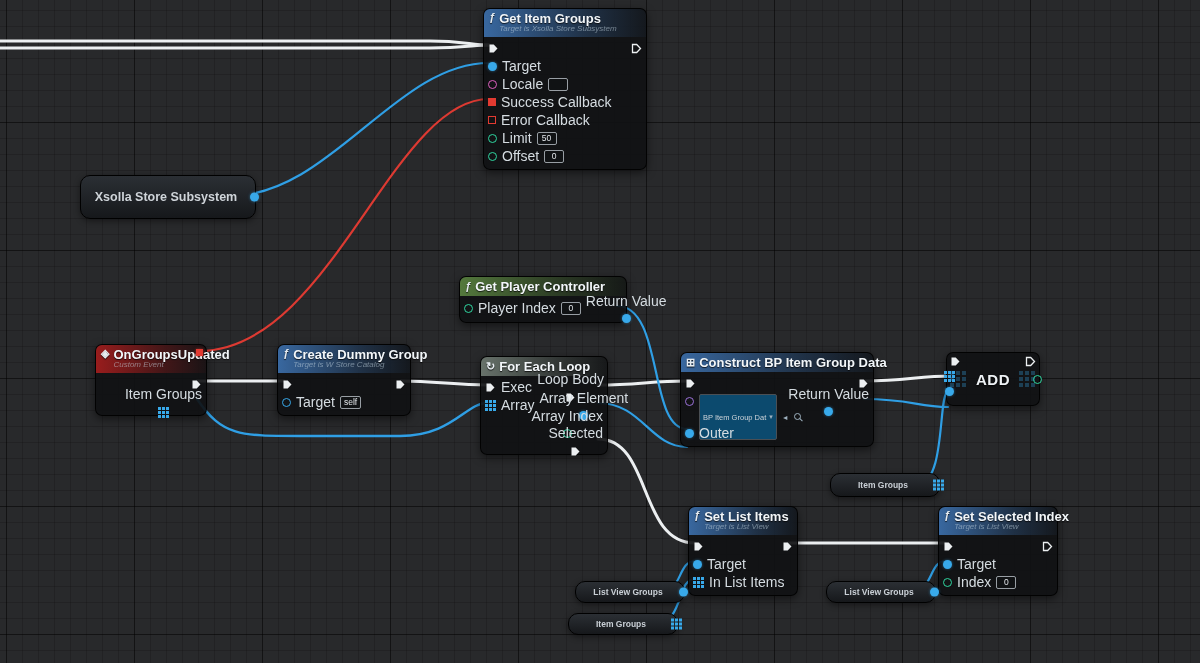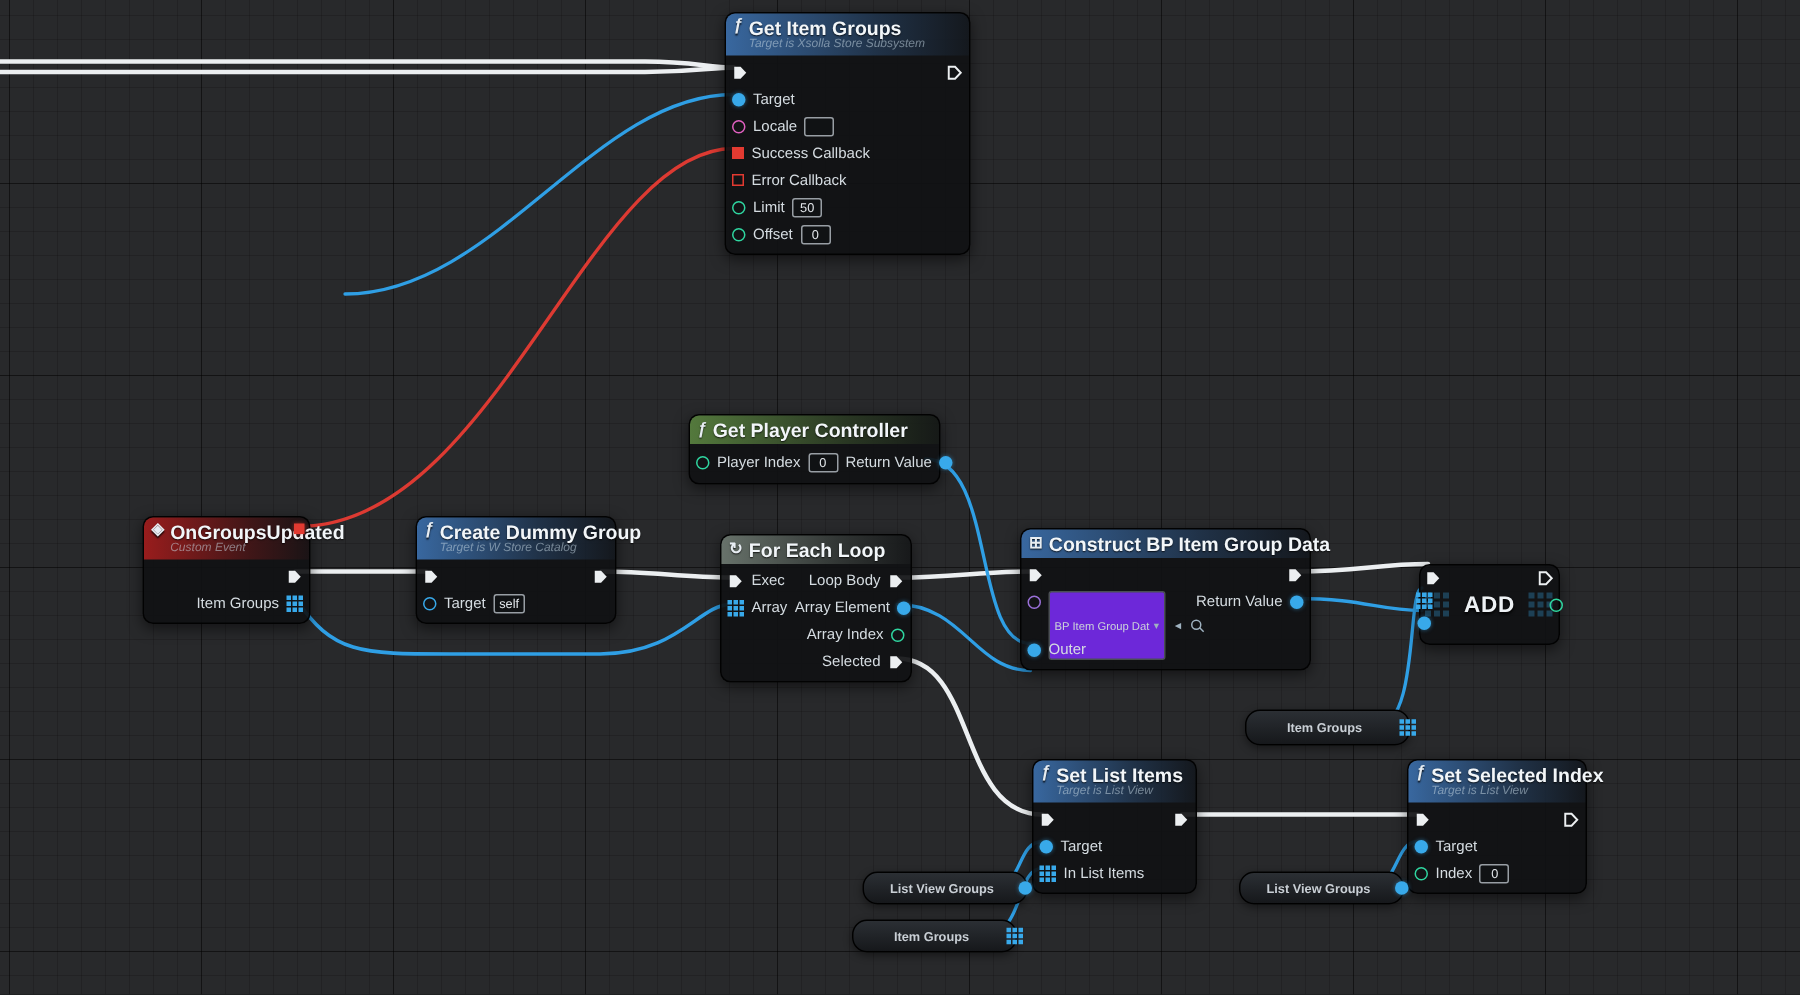--- a/index.html
+++ b/index.html
@@ -31,42 +31,42 @@
   .hdr-green{background:linear-gradient(90deg, rgba(86,125,62,.96) 0%, rgba(86,125,62,.35) 62%, rgba(86,125,62,.06) 100%);}
   .hdr-red  {background:linear-gradient(90deg, rgba(158,29,29,.96) 0%, rgba(158,29,29,.35) 62%, rgba(158,29,29,.06) 100%);}
   .hdr-gray {background:linear-gradient(90deg, rgba(107,118,110,.96) 0%, rgba(107,118,110,.35) 62%, rgba(107,118,110,.06) 100%);}
   .hicon{font-size:11px;font-weight:bold;font-style:italic;color:#e7edf2;line-height:1;flex:none;text-shadow:0 1px 1px rgba(0,0,0,.8);}
   .htext{display:flex;flex-direction:column;line-height:1.1;min-width:0;}
   .ttl{font-size:13px;font-weight:bold;color:#f2f6f9;white-space:nowrap;text-shadow:0 1px 1px rgba(0,0,0,.75);}
   .sub{font-size:8px;font-style:italic;color:rgba(200,216,228,.52);white-space:nowrap;margin-top:-1px;}
   .body{padding:2px 0 4px;}
   .row{display:flex;align-items:center;height:18px;padding:0 7px;gap:5px;position:relative;}
   .row-sel{height:14px;padding-left:18px;}
-  .rgroup{margin-left:auto;display:flex;align-items:center;gap:5px;margin-right:-3px;}
+  .rgroup{margin-left:auto;display:flex;align-items:center;gap:5px;margin-right:-3px;flex-direction:column;}
   .pin-in{margin-left:-3px;flex:none;}
   .pin-out{margin-left:auto;margin-right:-3px;flex:none;}
-  .lbl{font-size:10px;color:#d5dce1;white-space:nowrap;}
+  .lbl{font-size:14px;color:#d5dce1;white-space:nowrap;}
 
   
   .dot{width:9px;height:9px;border-radius:50%;box-sizing:border-box;flex:none;}
   .dot-blue-f{background:#38a9ea;box-shadow:0 0 3px rgba(56,169,234,.55);}
   .dot-blue-h{border:1.6px solid #38a9ea;}
   .dot-pink-h{border:1.6px solid #e060c0;}
   .dot-green-h{border:1.6px solid #2fd6a0;}
   .dot-purple-h{border:1.6px solid #9a70d8;}
   .sq{width:8px;height:8px;box-sizing:border-box;flex:none;}
   .sq-f{background:#e23a31;}
   .sq-h{border:1.6px solid #e23a31;}
   .xp{display:block;}
   .gridwrap{width:11px;height:11px;flex:none;position:relative;}
   .gridwrap i{position:absolute;left:0;top:0;width:3px;height:3px;background:currentColor;
     box-shadow:4px 0 currentColor,8px 0 currentColor,0 4px currentColor,4px 4px currentColor,8px 4px currentColor,0 8px currentColor,4px 8px currentColor,8px 8px currentColor;}
   .c-blue{color:#38a9ea;}
   .valuebox{min-width:12px;height:11px;line-height:11px;background:#101214;border:1px solid #969c a2;border:1px solid #989ea4;border-radius:2px;font-size:8.5px;padding:0 3px;color:#e2e6ea;text-align:center;flex:none;}
-  .selbox{display:flex;align-items:center;gap:3px;background:#6d28d9;border:1px solid #4a4f54;border-radius:2px;height:12px;font-size:7.5px;color:#ccd3d9;padding:16px 3px;flex:none;max-width:96px;}
+  .selbox{display:flex;align-items:center;gap:3px;background:#0c4a6e;border:1px solid #4a4f54;border-radius:2px;height:12px;font-size:7.5px;color:#ccd3d9;padding:16px 3px;flex:none;max-width:96px;}
   .selarrow{font-size:7px;color:#9fb2c0;}
   .usesel{font-size:7px;color:#9fb2c0;flex:none;}
   .mag{width:9px;height:9px;position:relative;flex:none;}
   .mag::before{content:'';position:absolute;left:0;top:0;width:5px;height:5px;border:1px solid #9fb2c0;border-radius:50%;}
   .mag::after{content:'';position:absolute;width:3.5px;height:1.3px;background:#9fb2c0;transform:rotate(45deg);left:5px;top:6px;}
 
   
   .delegate{position:absolute;right:3px;top:4px;width:7px;height:7px;background:#e23a31;box-shadow:0 0 3px rgba(226,58,49,.6);}
 
   
@@ -178,20 +178,24 @@
         <span class="valuebox">50</span>
       </div>
       <div class="row">
         <span class="pin-in dot dot-green-h"></span>
         <span class="lbl">Offset</span>
         <span class="valuebox">0</span>
       </div>
     </div>
   </div>
 
+  <div class="varnode var-big" style="left:80px;top:175px;width:150px;height:42px">
+    <span>Xsolla Store Subsystem</span>
+    <span class="vpin dot dot-blue-f"></span>
+  </div>
 
   <div class="node" style="left:459px;top:276px;width:166px">
     <div class="hdr hdr-one hdr-green">
       <span class="hicon">ƒ</span>
       <span class="ttl">Get Player Controller</span>
     </div>
     <div class="body">
       <div class="row" style="height:20px">
         <span class="pin-in dot dot-green-h"></span>
         <span class="lbl">Player Index</span>
@@ -346,21 +350,21 @@
         <span class="usesel">◄</span>
         <span class="mag"></span>
       </div>
       <div class="row">
         <span class="pin-in dot dot-blue-f"></span>
         <span class="lbl">Outer</span>
       </div>
     </div>
   </div>
 
-  <div class="node" style="left:946px;top:376px;width:92px;height:52px">
+  <div class="node" style="left:946px;top:352px;width:92px;height:52px">
     <div class="addbody">
       <span class="bigGrid">
           <i></i>
         </span>
       <span class="addttl">ADD</span>
       <span class="bigGrid">
           <i></i>
         </span>
     </div>
     <span class="abs" style="left:3px;top:3px">

